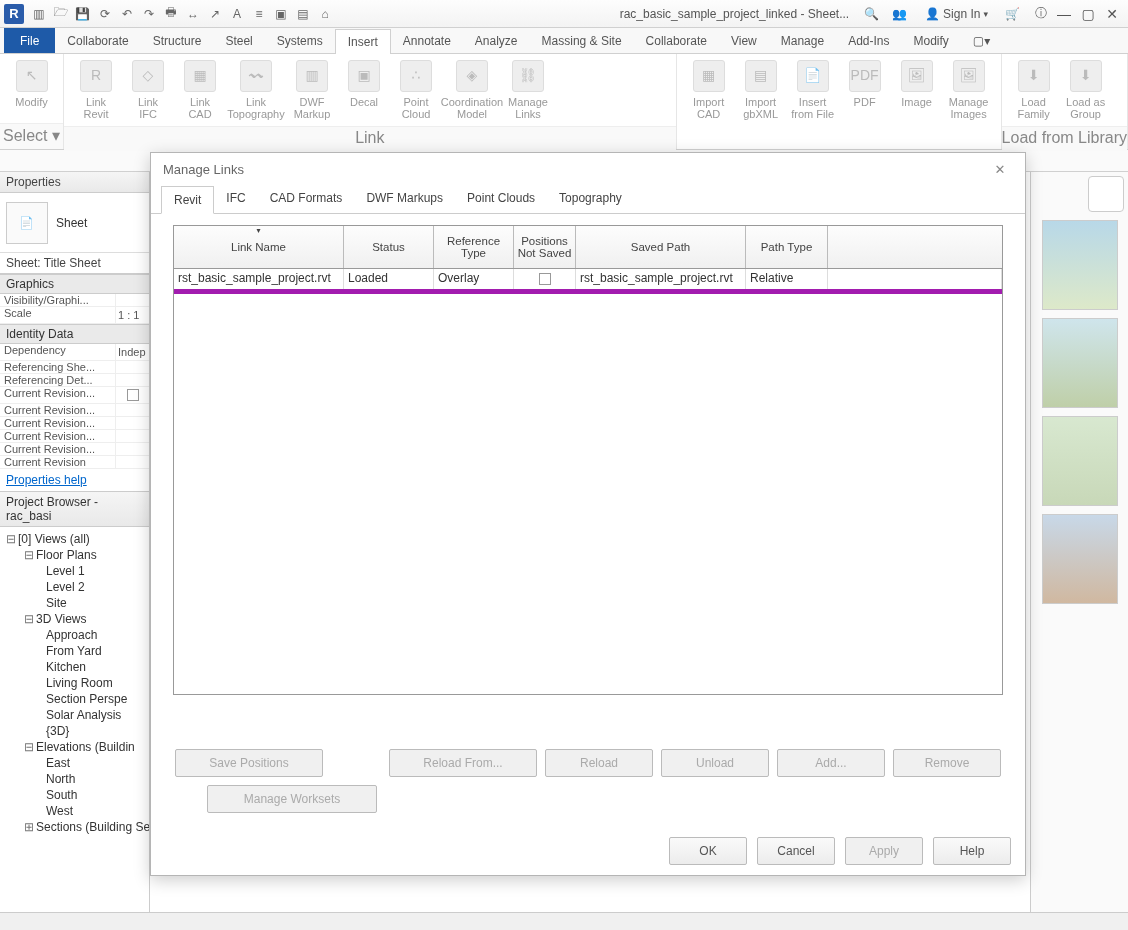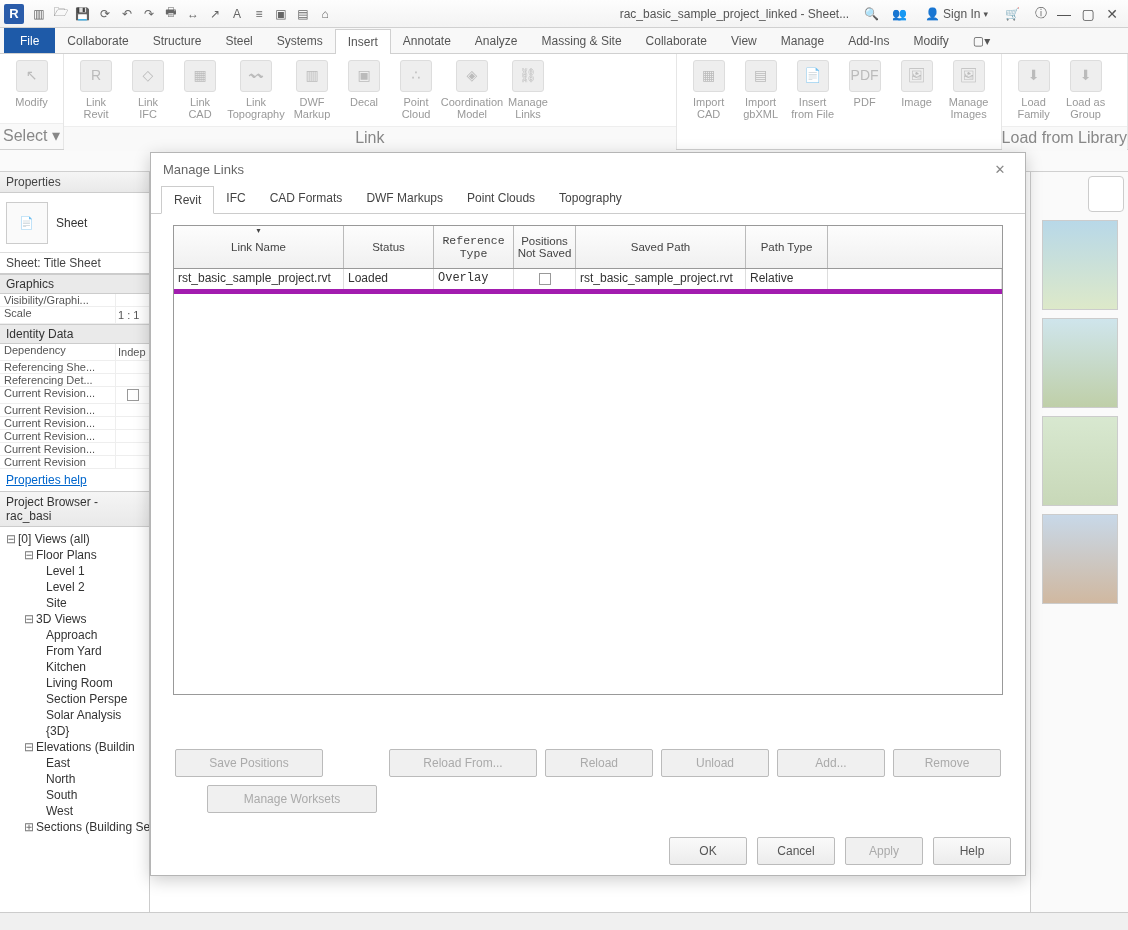--- a/index.html
+++ b/index.html
@@ -70,21 +70,21 @@
 .dlg-title .x { margin-left:auto; width:26px; height:20px; display:flex; align-items:center; justify-content:center; color:#888;}
 .dlg-tabs { display:flex; border-bottom:1px solid #ccc; padding-left:10px; gap:0;}
 .dlg-tab { padding:6px 12px; font-size:12px; color:#444;}
 .dlg-tab.active { border:1px solid #ccc; border-bottom:1px solid #fff; background:#fff; position:relative; top:1px;}
 .dlg-body { position:absolute; top:60px; left:12px; right:12px; bottom:60px; }
 .grid { border:1px solid #999; position:absolute; top:12px; left:10px; right:10px; height:470px; background:#fff;}
 .grid-head { display:flex; background:linear-gradient(#fdfdfd,#f0f0f0); border-bottom:1px solid #999;}
 .gh { border-right:1px solid #bbb; font-size:11.5px; color:#444; display:flex; align-items:center; justify-content:center; text-align:center; padding:4px 2px; height:42px;}
 .grid-row { display:flex; border-bottom:5px solid #a21caf; font-size:12px;}
 .gc { border-right:1px solid #ddd; padding:2px 4px; height:20px; overflow:hidden; white-space:nowrap;}
-.col1{width:170px;} .col2{width:90px;} .col3{width:80px;font-family:Liberation Mono, monospace;} .col4{width:62px;} .col5{width:170px;} .col6{width:82px;} .col7{flex:1;}
+.col1{width:170px;} .col2{width:90px;} .col3{width:80px;} .col4{width:62px;} .col5{width:170px;} .col6{width:82px;} .col7{flex:1;}
 .chk { width:12px; height:12px; border:1px solid #999; margin:auto; display:block;}
 
 .btn-row { position:absolute; bottom:47px; left:12px; right:12px; display:flex; gap:8px; }
 .btn-row2 { position:absolute; bottom:10px; left:12px; right:12px; display:flex; gap:8px;padding-left:32px; }
 .dlg-btn { height:28px; border:1px solid #bbb; background:linear-gradient(#fafafa,#ececec); color:#555; font-size:12px; display:flex; align-items:center; justify-content:center; border-radius:2px;}
 .dlg-btn.disabled { color:#aaa; background:#f0f0f0;}
 .btn-wide{ width:148px;} .btn-med{ width:108px;}
 .dlg-footer { position:absolute; bottom:10px; right:14px; display:flex; gap:10px;}
 .dlg-footer .dlg-btn{ width:78px;}
 </style>

